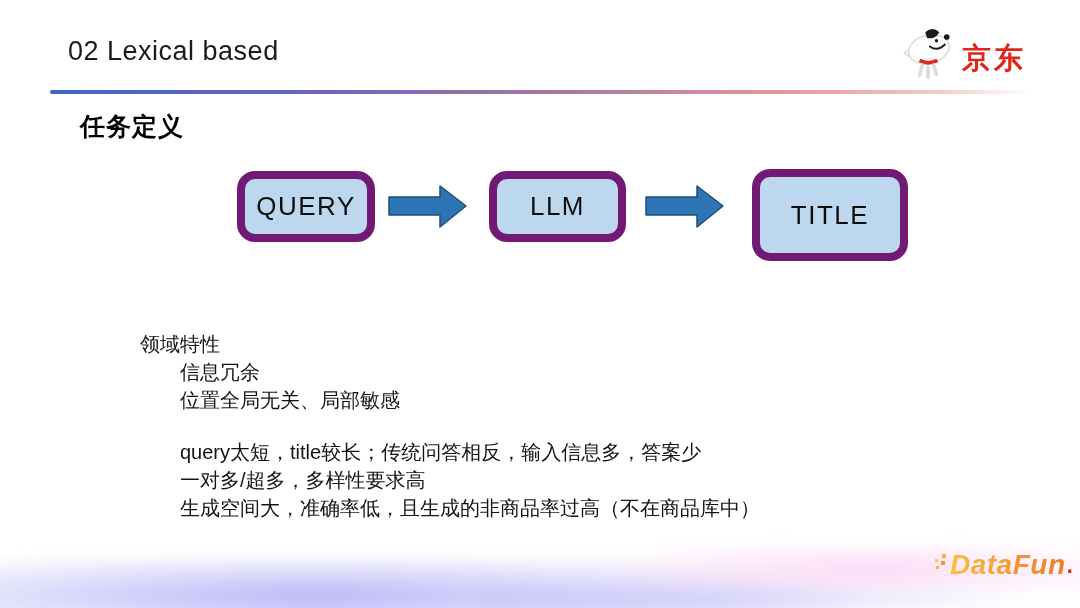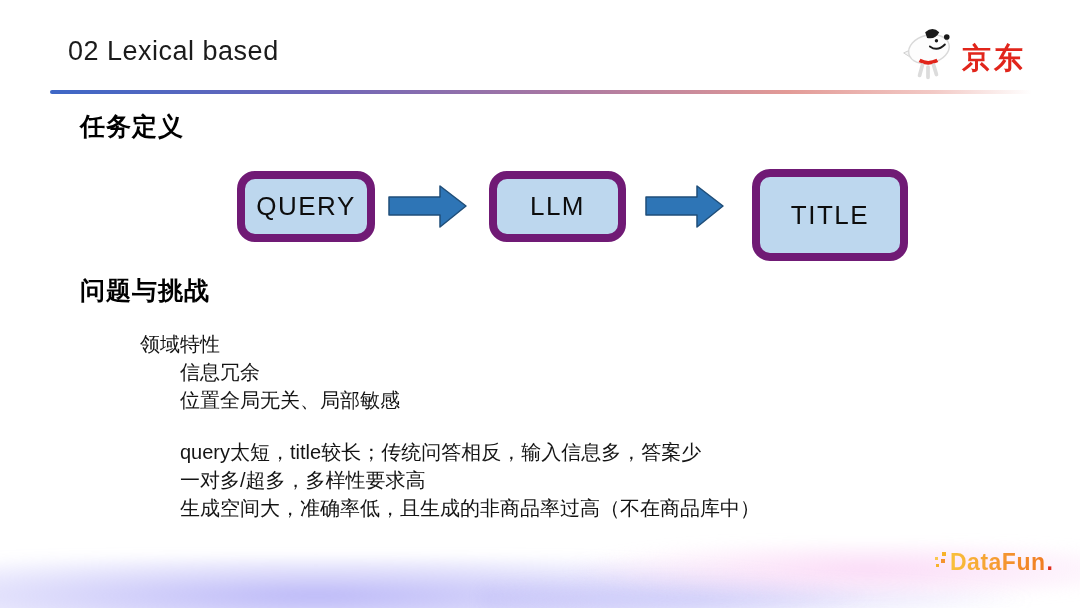--- a/index.html
+++ b/index.html
@@ -55,21 +55,21 @@
   .body-line{white-space:nowrap;margin-left:20px;}
   .indent{padding-left:40px;}
   .spacer{height:24px;}
   .bold{font-weight:normal;}
   
   .datafun-logo{
     position:absolute;left:933px;top:549px;
     display:flex;align-items:center;
   }
   .datafun-text{
-    font-size:23px;font-weight:bold;
+    font-size:28px;font-weight:bold;font-style:italic;
     background:linear-gradient(90deg,#F9C13B 0%,#F4932F 60%,#F07C22 100%);
     -webkit-background-clip:text;background-clip:text;
     -webkit-text-fill-color:transparent;
     letter-spacing:0.5px;
   }
   .datafun-dot{font-size:23px;font-weight:bold;color:#E0301E;margin-left:1px;}
   
   .wave{position:absolute;pointer-events:none;}
   .wave-purple{
     left:-60px;bottom:-34px;width:940px;height:84px;
@@ -124,21 +124,20 @@
   <div class="diagram-node node-llm">LLM</div>
 
   <span class="diagram-arrow arrow-2">
     <svg width="80" height="45" viewBox="0 0 80 45">
       <polygon points="1,13 52,13 52,2 78,22 52,43 52,31 1,31" fill="#2E75B6" stroke="#1F4E79" stroke-width="1.5" stroke-linejoin="round"></polygon>
     </svg>
   </span>
 
   <div class="diagram-node node-title">TITLE</div>
 
-  <div class="section-heading heading-problem">问题与挑战</div>
 
   <div class="body-text">
     <div class="body-line">领域特性</div>
     <div class="body-line indent">信息冗余</div>
     <div class="body-line indent">位置全局无关、局部敏感</div>
     <div class="spacer"></div>
     <div class="body-line indent">
       <span class="bold">query太短</span><span>，title较长；传统问答相反，输入信息多，答案少</span>
     </div>
     <div class="body-line indent">一对多/超多，多样性要求高</div>

